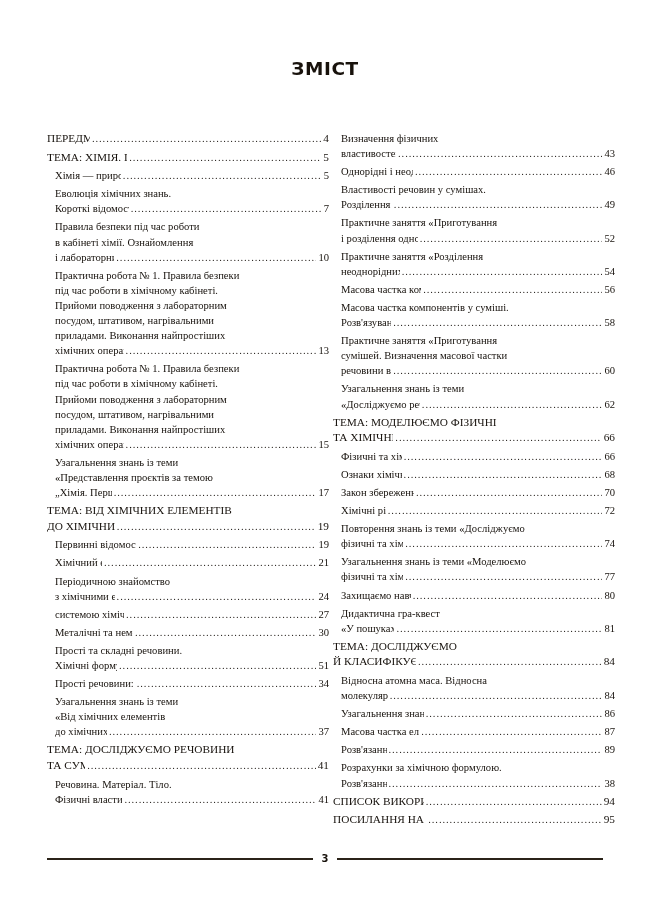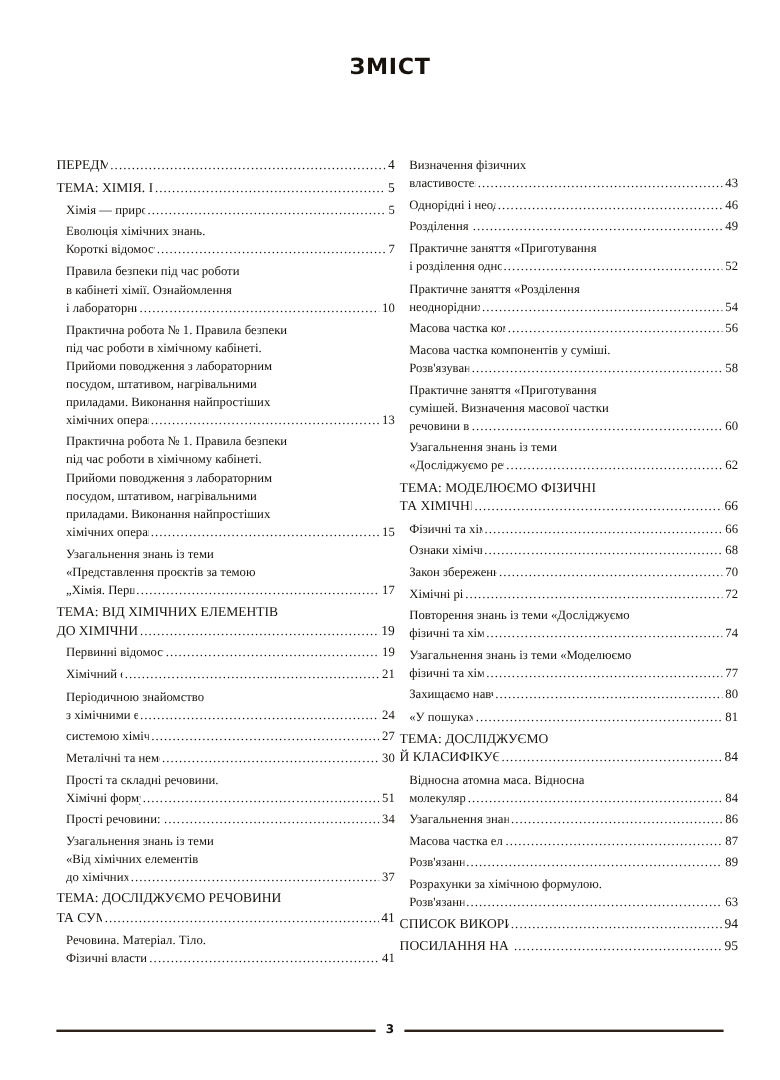--- a/index.html
+++ b/index.html
@@ -24,21 +24,21 @@
   }
 
   
   .toc-title {
     text-align: center;
     font-family: "DejaVu Sans", "Liberation Sans", sans-serif;
     font-weight: bold;
     font-size: 18.5px;
     letter-spacing: 0.6px;
     color: #18120c;
-    padding-top: 48px;
+    padding-top: 60px;
     line-height: 1;
   }
 
   
   .columns {
     position: absolute;
     top: 131px;
     left: 0;
     width: 650px;
     display: flex;
@@ -325,20 +325,21 @@
           </div>
         </div>
         <div class="entry level-sub">
           <div class="line with-page">
             <span class="txt">Однорідні і неоднорідні суміші</span>
             <span class="leader"></span>
             <span class="pageno">46</span>
           </div>
         </div>
         <div class="entry level-sub">
+          <div class="line"><span class="txt">Властивості речовин у сумішах.</span></div>
           <div class="line with-page">
             <span class="txt">Розділення сумішей</span>
             <span class="leader"></span>
             <span class="pageno">49</span>
           </div>
         </div>
         <div class="entry level-sub">
           <div class="line"><span class="txt">Практичне заняття «Приготування</span></div>
           <div class="line with-page">
             <span class="txt">і розділення однорідних сумішей»</span>
@@ -439,20 +440,21 @@
           </div>
         </div>
         <div class="entry level-sub">
           <div class="line with-page">
             <span class="txt">Захищаємо навчальні проєкти</span>
             <span class="leader"></span>
             <span class="pageno">80</span>
           </div>
         </div>
         <div class="entry level-sub">
+          <div class="line"><span class="txt">Дидактична гра-квест</span></div>
           <div class="line with-page">
             <span class="txt">«У пошуках скарбів»</span>
             <span class="leader"></span>
             <span class="pageno">81</span>
           </div>
         </div>
         <div class="entry level-top">
           <div class="line"><span class="txt">ТЕМА: ДОСЛІДЖУЄМО</span></div>
           <div class="line with-page">
             <span class="txt">Й КЛАСИФІКУЄМО РЕЧОВИНИ</span>
@@ -487,21 +489,21 @@
             <span class="txt">Розв'язання задач</span>
             <span class="leader"></span>
             <span class="pageno">89</span>
           </div>
         </div>
         <div class="entry level-sub">
           <div class="line"><span class="txt">Розрахунки за хімічною формулою.</span></div>
           <div class="line with-page">
             <span class="txt">Розв'язання задач</span>
             <span class="leader"></span>
-            <span class="pageno">63</span>
+            <span class="pageno">38</span>
           </div>
         </div>
         <div class="entry level-top">
           <div class="line with-page">
             <span class="txt">СПИСОК ВИКОРИСТАНИХ ДЖЕРЕЛ</span>
             <span class="leader"></span>
             <span class="pageno">94</span>
           </div>
         </div>
         <div class="entry level-top">

